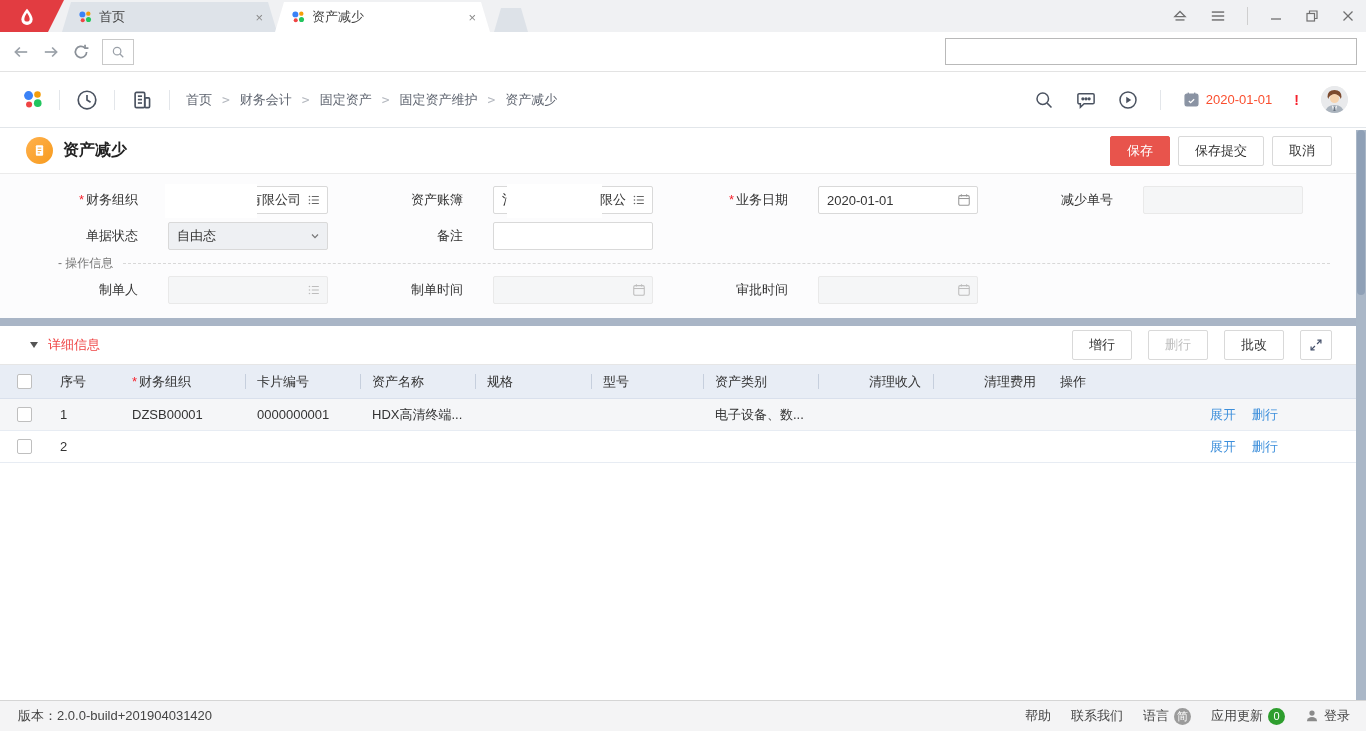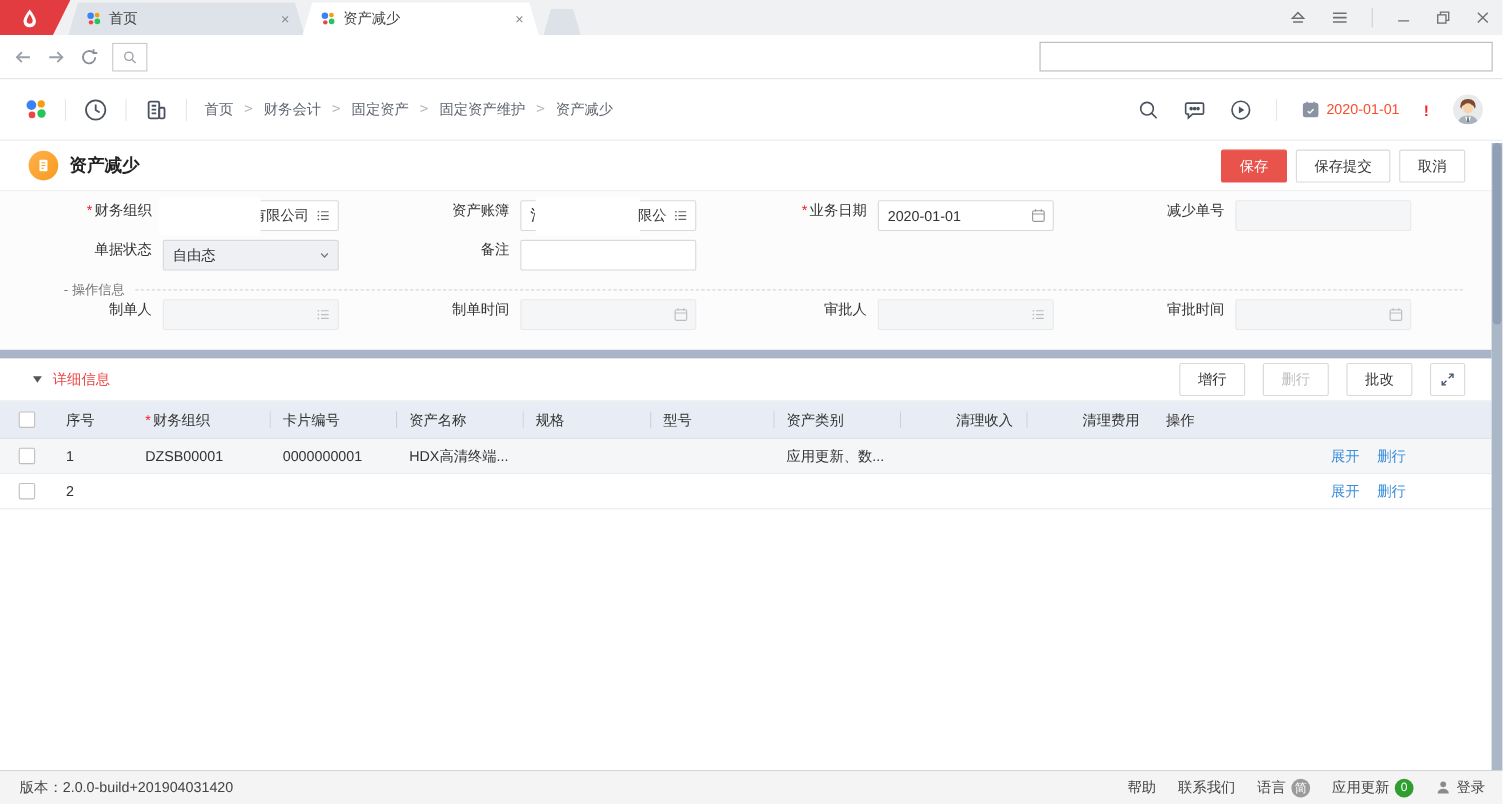--- a/index.html
+++ b/index.html
@@ -49,21 +49,21 @@
   .page-title { font-size:16px; font-weight:bold; color:#222; }
   .title-actions { margin-left:auto; display:flex; gap:8px; }
   .btn { height:30px; padding:12px 16px; border:1px solid #d9d9d9; background:#fff; border-radius:2px; font-size:13px; color:#333;
     display:flex; align-items:center; justify-content:center; cursor:pointer; }
   .btn.primary { background:#e8544c; border-color:#e8544c; color:#fff; }
   .btn.disabled { color:#c0c0c0; }
   .btn.icon-btn { width:32px; padding:0; color:#44506a; }
 
   .formarea { background:#fcfcfd; padding:8px 26px 10px 30px; }
   .fgrid { display:grid; grid-template-columns:repeat(4,1fr); }
-  .fitem { display:flex; height:36px; }
+  .fitem { display:flex; align-items:center; height:36px;gap:20px; }
   .flabel { width:108px; text-align:right; margin-right:10px; white-space:nowrap; color:#333; }
   .req { color:#f5222d; margin-right:2px; }
   .ctl { position:relative; width:160px; height:28px; border:1px solid #d9d9d9; border-radius:2px; background:#fff;
     display:flex; align-items:center; padding:0 8px; color:#333; }
   .ctl.disabled { background:#f5f6f7; border-color:#e9e9e9; }
   .ctl.select { background:#eef0f3; }
   .ctl .ricon { position:absolute; right:6px; top:50%; transform:translateY(-50%); color:#666; display:flex; }
   .ctl.disabled .ricon { color:#bdbdbd; }
   .redact { position:absolute; top:-3px; height:34px; background:#fff; z-index:2; }
   .redact.org { left:-4px; width:58%; }
@@ -426,36 +426,20 @@
             <svg width="14" height="14" viewBox="0 0 16 16" fill="none" stroke="#bdbdbd" stroke-width="1.2">
                 <rect x="2" y="3" width="12" height="11" rx="1.5"></rect>
                 <line x1="2" y1="6.3" x2="14" y2="6.3"></line>
                 <line x1="5" y1="1.5" x2="5" y2="4"></line>
                 <line x1="11" y1="1.5" x2="11" y2="4"></line>
               </svg>
           </span>
         </div>
       </div>
       <div class="fitem">
-        <span class="flabel">审批人</span>
-        <div class="ctl disabled">
-          <span></span>
-          <span class="ricon">
-            <svg width="14" height="14" viewBox="0 0 16 16" stroke="#bdbdbd" stroke-width="1.2">
-                <line x1="5.5" y1="4" x2="13.5" y2="4"></line>
-                <line x1="5.5" y1="8" x2="13.5" y2="8"></line>
-                <line x1="5.5" y1="12" x2="13.5" y2="12"></line>
-                <circle cx="2.8" cy="4" r="0.9" fill="#bdbdbd" stroke="none"></circle>
-                <circle cx="2.8" cy="8" r="0.9" fill="#bdbdbd" stroke="none"></circle>
-                <circle cx="2.8" cy="12" r="0.9" fill="#bdbdbd" stroke="none"></circle>
-              </svg>
-          </span>
-        </div>
-      </div>
-      <div class="fitem">
         <span class="flabel">审批时间</span>
         <div class="ctl disabled">
           <span></span>
           <span class="ricon">
             <svg width="14" height="14" viewBox="0 0 16 16" fill="none" stroke="#bdbdbd" stroke-width="1.2">
                 <rect x="2" y="3" width="12" height="11" rx="1.5"></rect>
                 <line x1="2" y1="6.3" x2="14" y2="6.3"></line>
                 <line x1="5" y1="1.5" x2="5" y2="4"></line>
                 <line x1="11" y1="1.5" x2="11" y2="4"></line>
               </svg>
@@ -508,21 +492,21 @@
     <div class="grow odd">
       <div class="cell c-sel">
           <span class="checkbox"></span>
         </div>
       <div class="cell c-seq">1</div>
       <div class="cell c-code">DZSB00001</div>
       <div class="cell c-card">0000000001</div>
       <div class="cell c-name">HDX高清终端...</div>
       <div class="cell c-spec"></div>
       <div class="cell c-model"></div>
-      <div class="cell c-cat">应用更新、数...</div>
+      <div class="cell c-cat">电子设备、数...</div>
       <div class="cell c-inc r"></div>
       <div class="cell c-fee r"></div>
       <div class="cell c-unit"></div>
       <div class="cell c-act">
         <span class="link">展开</span>
         <span class="link">删行</span>
       </div>
     </div>
 
     <div class="grow">

